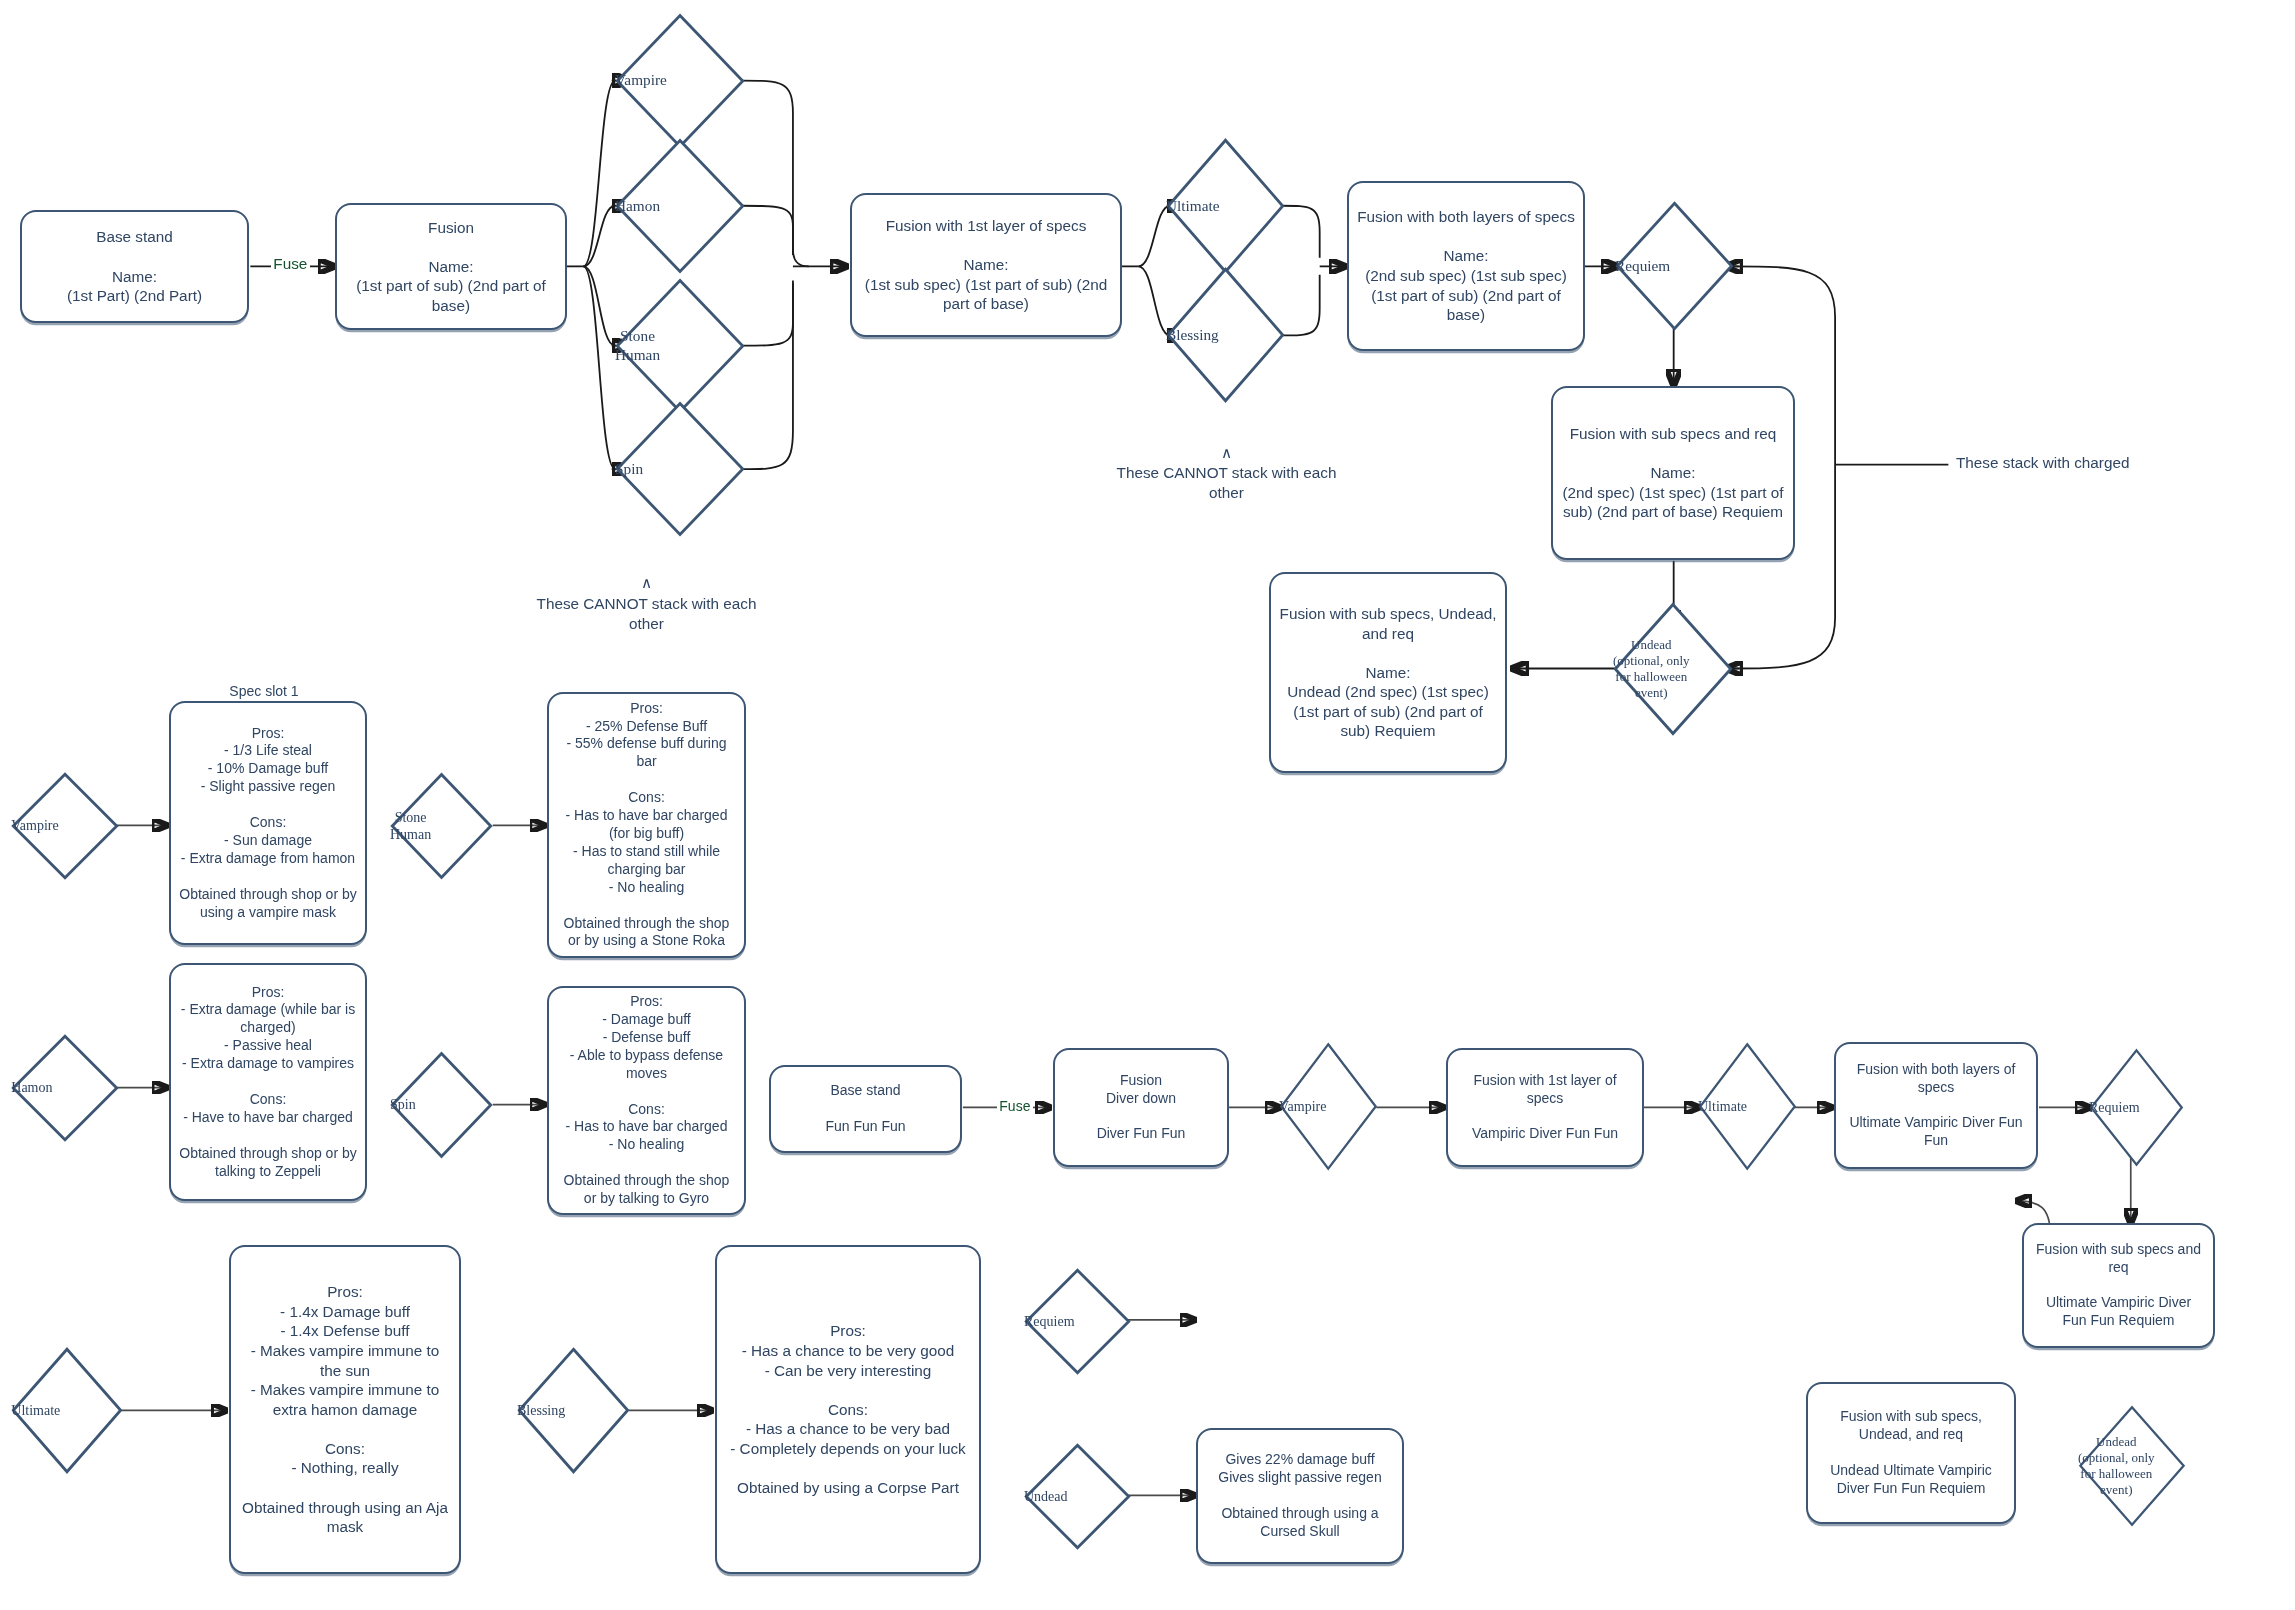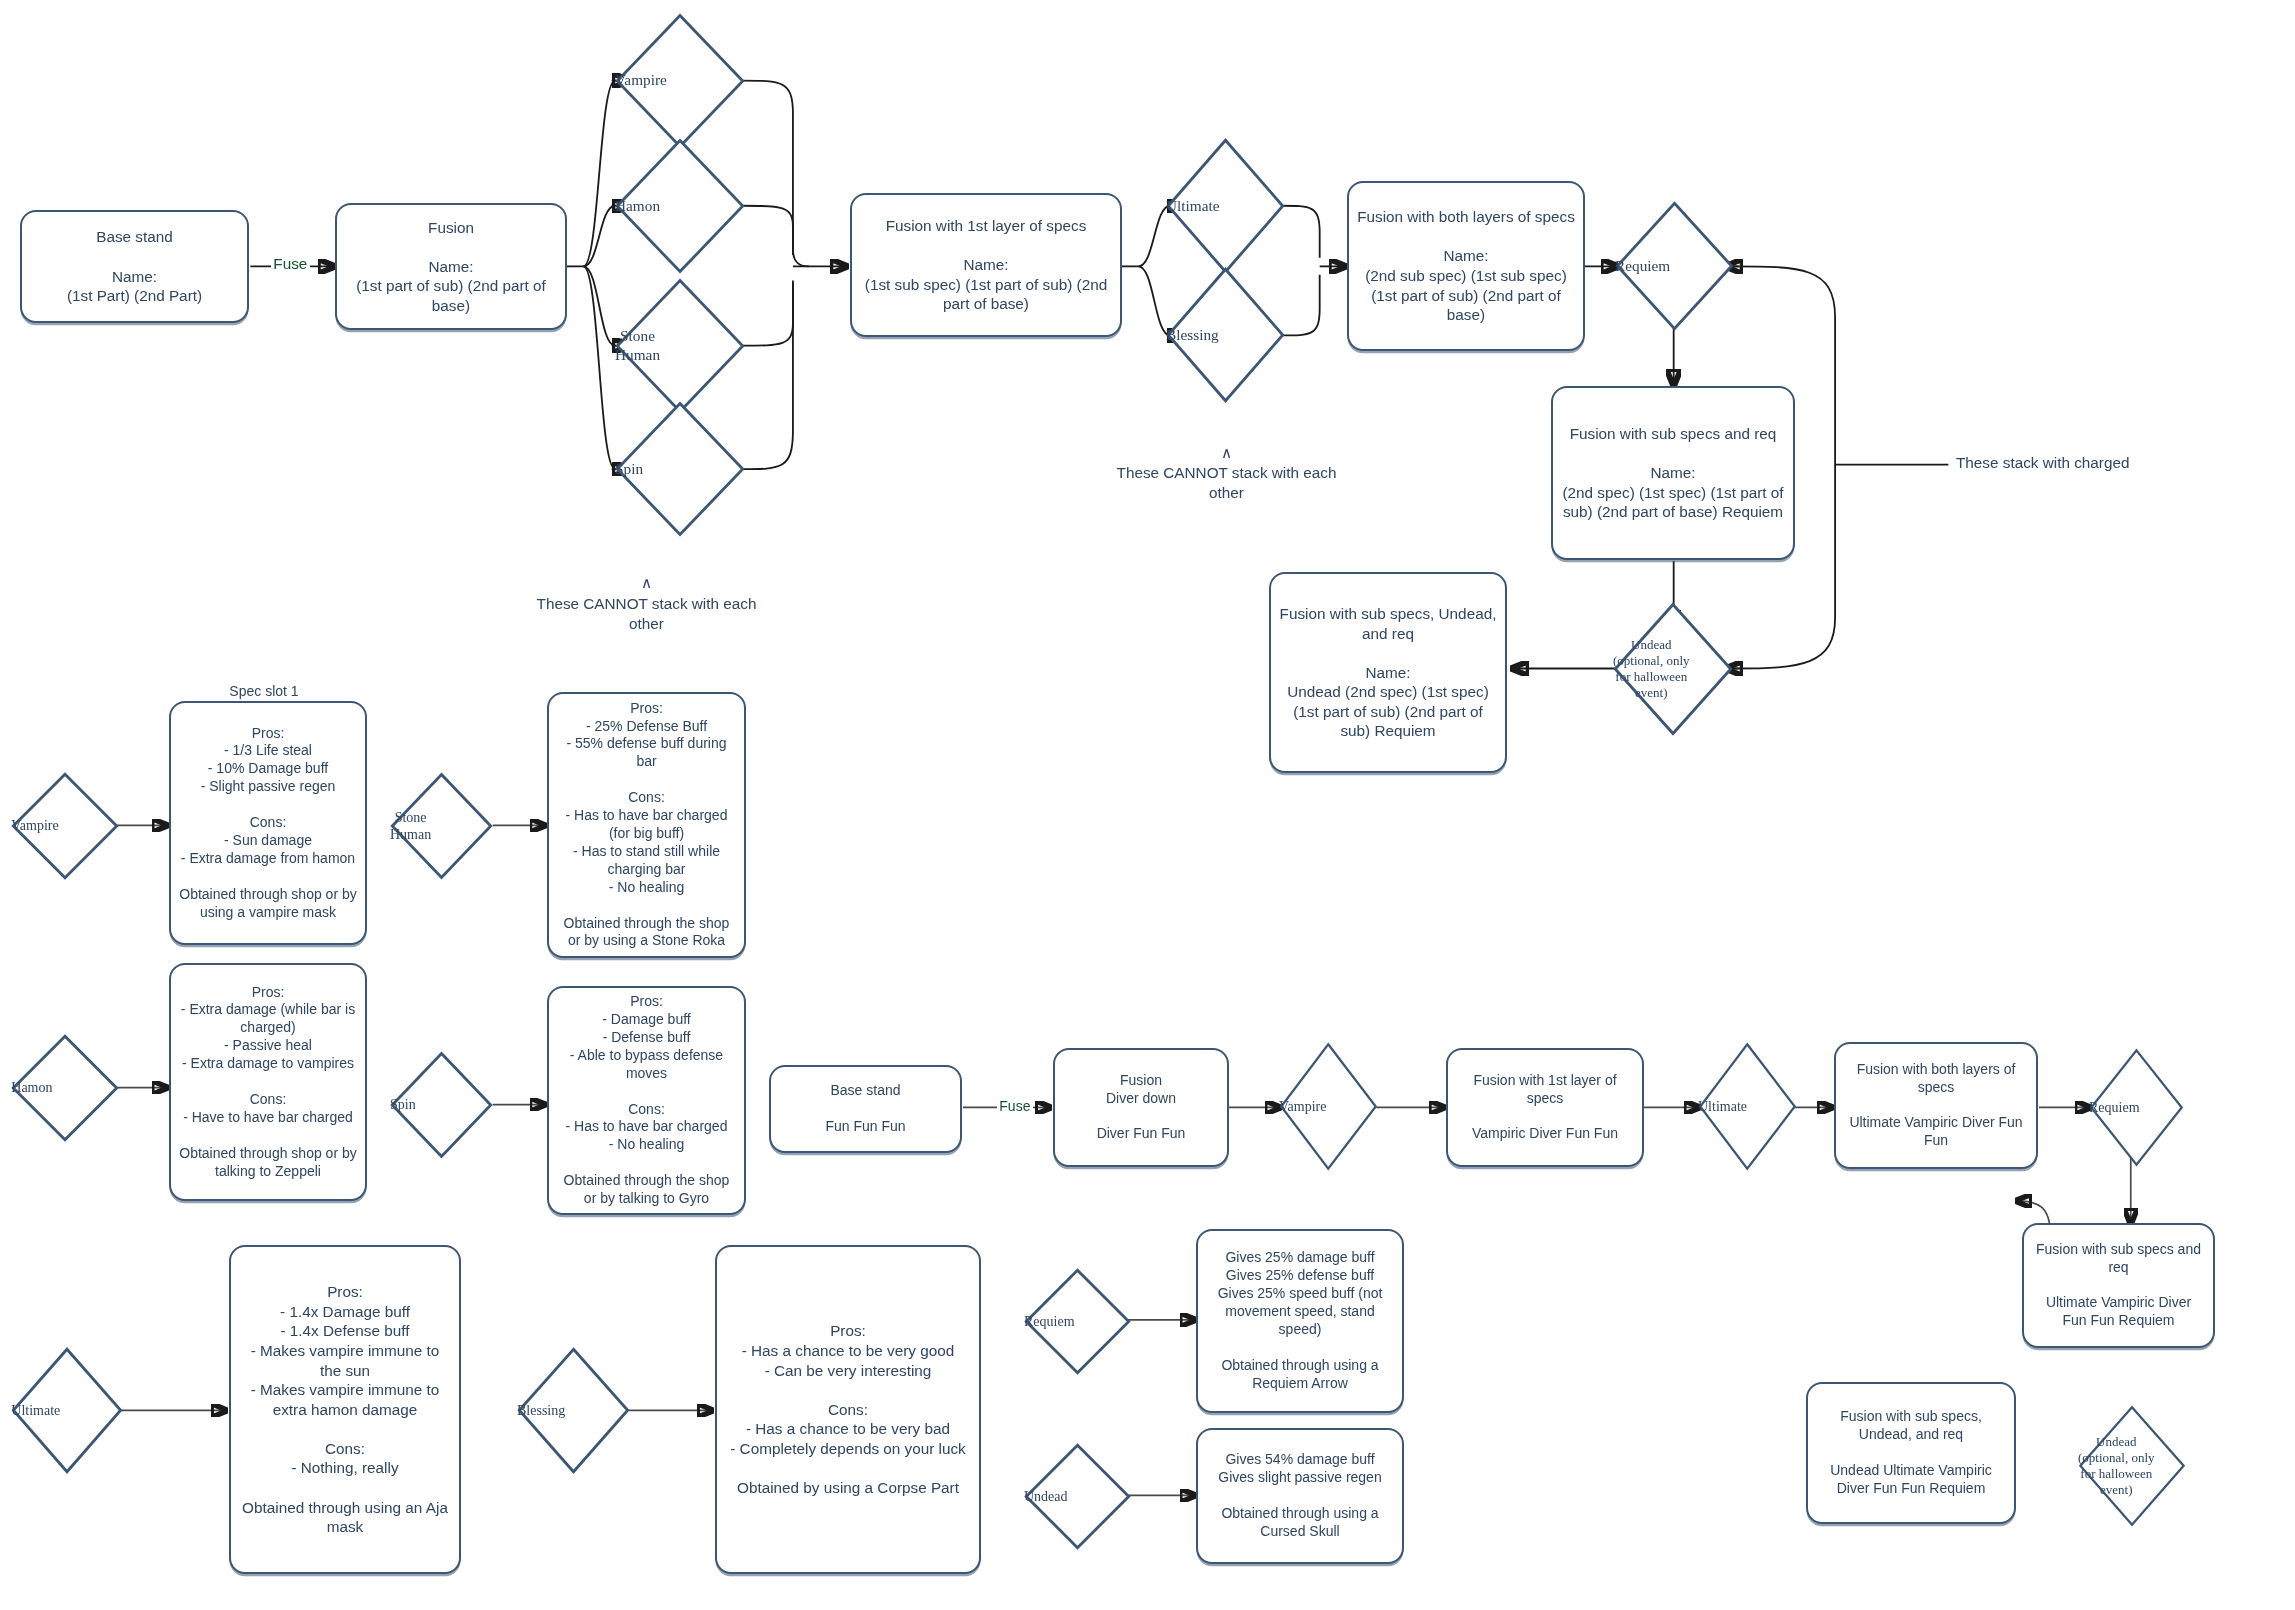--- a/index.html
+++ b/index.html
@@ -365,33 +365,28 @@
 - Completely depends on your luck
 
 Obtained by using a Corpse Part</div>
 
   <div class="diamond-wrap" style="left:1024px;top:1268px;width:107px;height:107px;">
     <svg width="107" height="107" viewBox="0 0 188 188">
         <polygon points="94,4 184,94 94,184 4,94" fill="#ffffff" stroke="#3d5673" stroke-width="5"></polygon>
       </svg>
     <div class="diamond-label fs-sm">Requiem</div>
   </div>
-  <div class="node box fs-sm" style="left:1196px;top:1229px;width:208px;height:184px;">Gives 25% damage buff
-Gives 25% defense buff
-Gives 25% speed buff (not movement speed, stand speed)
-
-Obtained through using a Requiem Arrow</div>
 
   <div class="diamond-wrap" style="left:1024px;top:1443px;width:107px;height:107px;">
     <svg width="107" height="107" viewBox="0 0 188 188">
         <polygon points="94,4 184,94 94,184 4,94" fill="#ffffff" stroke="#3d5673" stroke-width="5"></polygon>
       </svg>
     <div class="diamond-label fs-sm">Undead</div>
   </div>
-  <div class="node box fs-sm" style="left:1196px;top:1428px;width:208px;height:136px;">Gives 54% damage buff
+  <div class="node box fs-sm" style="left:1196px;top:1428px;width:208px;height:136px;">Gives 22% damage buff
 Gives slight passive regen
 
 Obtained through using a Cursed Skull</div>
 
   <div class="node box fs-sm" style="left:769px;top:1065px;width:193px;height:88px;">Base stand
 
 Fun Fun Fun</div>
 
   <div class="edge-label fs-sm" style="left:997px;top:1099px;">Fuse</div>
 

